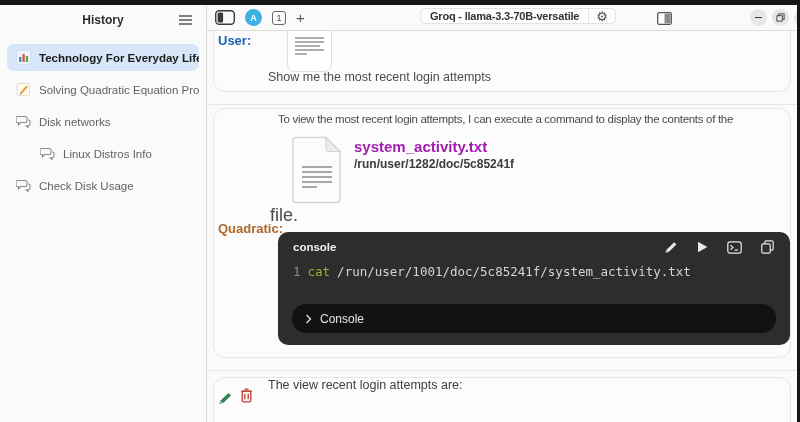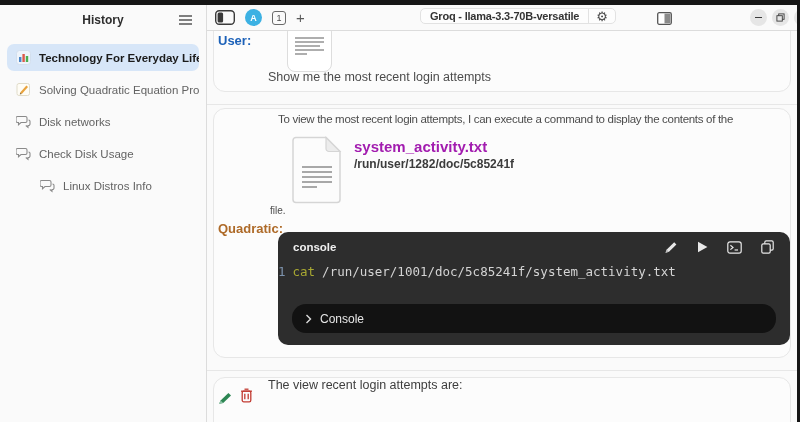--- a/index.html
+++ b/index.html
@@ -52,28 +52,28 @@
   .assistant-label { left:11px; top:190px; color:#ae6a28; }
 
   .user-thumb { position:absolute; left:80px; top:-7px; width:45px; height:48px; background:#fff; border:1px solid #ddd; border-radius:8px; z-index:4; display:flex; align-items:center; justify-content:center; cursor:pointer; }
   .user-msg { position:absolute; left:61px; top:39px; font-size:12.5px; color:#4c4c4c; z-index:4; }
 
   .assistant-intro { position:absolute; left:63px; top:82px; font-size:11.5px; letter-spacing:-0.3px; color:#4c4c4c; white-space:nowrap; z-index:4;margin-left:8px; }
   .file-row { position:absolute; left:84px; top:105px; display:flex; gap:11px; z-index:4; cursor:pointer; }
   .file-texts { padding-top:2px; }
   .file-name { font-size:15px; font-weight:bold; color:#a21caf; }
   .file-path { font-size:12px; font-weight:bold; color:#3c3c3c; margin-top:2px; }
-  .after-file { position:absolute; left:63px; top:174px; font-size:10px; color:#4c4c4c; z-index:4; }
+  .after-file { position:absolute; left:63px; top:174px; font-size:18px; color:#4c4c4c; z-index:4; }
 
   .console { position:absolute; left:71px; top:201px; width:512px; height:113px; background:#2d2d2d; border-radius:10px; z-index:4; }
   .console-header { position:absolute; left:15px; right:16px; top:8px; display:flex; align-items:center; }
   .console-title { font-size:11.5px; font-weight:bold; color:#f0f0f0; }
   .console-actions { margin-left:auto; display:flex; gap:19px; align-items:center; }
   .console-actions .act { cursor:pointer; display:flex; }
-  .code-line { position:absolute; left:0; top:32px; font-family:"DejaVu Sans Mono", monospace; font-size:12.5px; white-space:nowrap; }
+  .code-line { position:absolute; left:15px; top:32px; font-family:"DejaVu Sans Mono", monospace; font-size:12.5px; white-space:nowrap; }
   .lineno { color:#7d93ad; margin-right:7px; }
   .kw { color:#a8a832; margin-right:7px; }
   .arg { color:#d4d4d4; }
   .console-pill { position:absolute; left:14px; right:14px; top:72px; height:29px; background:#121212; border-radius:14px; display:flex; align-items:center; padding-left:13px; gap:8px; cursor:pointer; }
   .console-pill-label { font-size:12px; color:#e6e6e6; }
 
   .result-edit { position:absolute; left:11px; top:360px; z-index:4; cursor:pointer; }
   .result-delete { position:absolute; left:33px; top:357px; z-index:4; cursor:pointer; }
   .result-text { position:absolute; left:61px; top:347px; z-index:4; font-size:12.5px; color:#3e3e3e; line-height:14.6px; }
 </style>
@@ -121,37 +121,37 @@
       </div>
       <div class="side-item">
         <span class="side-icon">
           <svg width="15" height="15" viewBox="0 0 15 15" fill="none" stroke="#8a8a8a" stroke-width="1.1">
               <path d="M1.5 2.5 h8 a1.5 1.5 0 0 1 1.5 1.5 v3 a1.5 1.5 0 0 1 -1.5 1.5 h-4.5 l-2.5 2.2 v-2.2 h-1 a1.5 1.5 0 0 1 -1.5 -1.5 v-3 a1.5 1.5 0 0 1 1.5 -1.5 Z"></path>
               <path d="M12.5 6 a1.5 1.5 0 0 1 1.5 1.5 v2.5 a1.5 1.5 0 0 1 -1.5 1.5 h-0.5 v1.8 l-2.2 -1.8"></path>
             </svg>
         </span>
         <span>Disk networks</span>
       </div>
-      <div class="side-item">
+      <div class="side-item indent">
         <span class="side-icon">
           <svg width="15" height="15" viewBox="0 0 15 15" fill="none" stroke="#8a8a8a" stroke-width="1.1">
               <path d="M1.5 2.5 h8 a1.5 1.5 0 0 1 1.5 1.5 v3 a1.5 1.5 0 0 1 -1.5 1.5 h-4.5 l-2.5 2.2 v-2.2 h-1 a1.5 1.5 0 0 1 -1.5 -1.5 v-3 a1.5 1.5 0 0 1 1.5 -1.5 Z"></path>
               <path d="M12.5 6 a1.5 1.5 0 0 1 1.5 1.5 v2.5 a1.5 1.5 0 0 1 -1.5 1.5 h-0.5 v1.8 l-2.2 -1.8"></path>
             </svg>
         </span>
-        <span>Check Disk Usage</span>
-      </div>
-      <div class="side-item indent">
+        <span>Linux Distros Info</span>
+      </div>
+      <div class="side-item">
         <span class="side-icon">
           <svg width="15" height="15" viewBox="0 0 15 15" fill="none" stroke="#8a8a8a" stroke-width="1.1">
               <path d="M1.5 2.5 h8 a1.5 1.5 0 0 1 1.5 1.5 v3 a1.5 1.5 0 0 1 -1.5 1.5 h-4.5 l-2.5 2.2 v-2.2 h-1 a1.5 1.5 0 0 1 -1.5 -1.5 v-3 a1.5 1.5 0 0 1 1.5 -1.5 Z"></path>
               <path d="M12.5 6 a1.5 1.5 0 0 1 1.5 1.5 v2.5 a1.5 1.5 0 0 1 -1.5 1.5 h-0.5 v1.8 l-2.2 -1.8"></path>
             </svg>
         </span>
-        <span>Linux Distros Info</span>
+        <span>Check Disk Usage</span>
       </div>
     </div>
   </div>
 
   <div class="main">
     <div class="titlebar">
       <div class="tb-left">
         <span class="tb-btn">
           <svg width="20" height="15" viewBox="0 0 20 15">
               <rect x="0.7" y="0.7" width="18.6" height="13.6" rx="3.5" fill="none" stroke="#3a3a3a" stroke-width="1.4"></rect>

